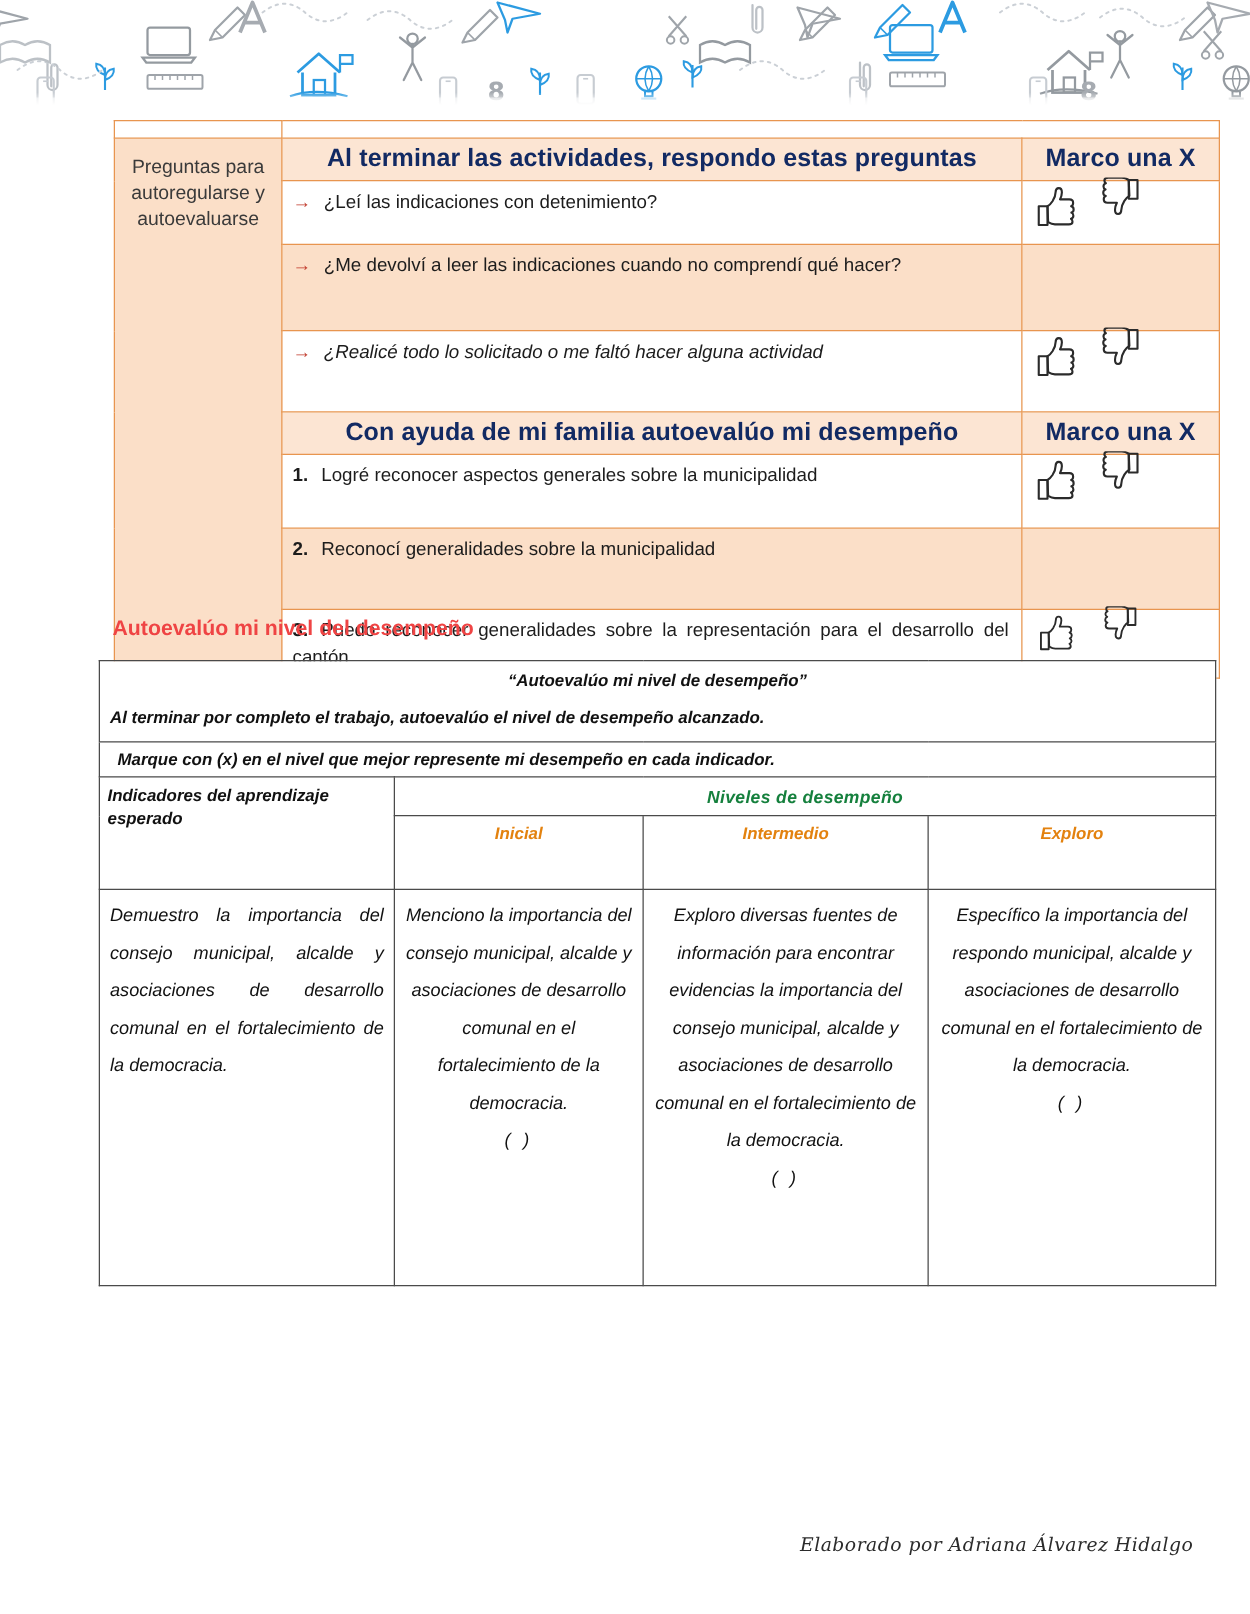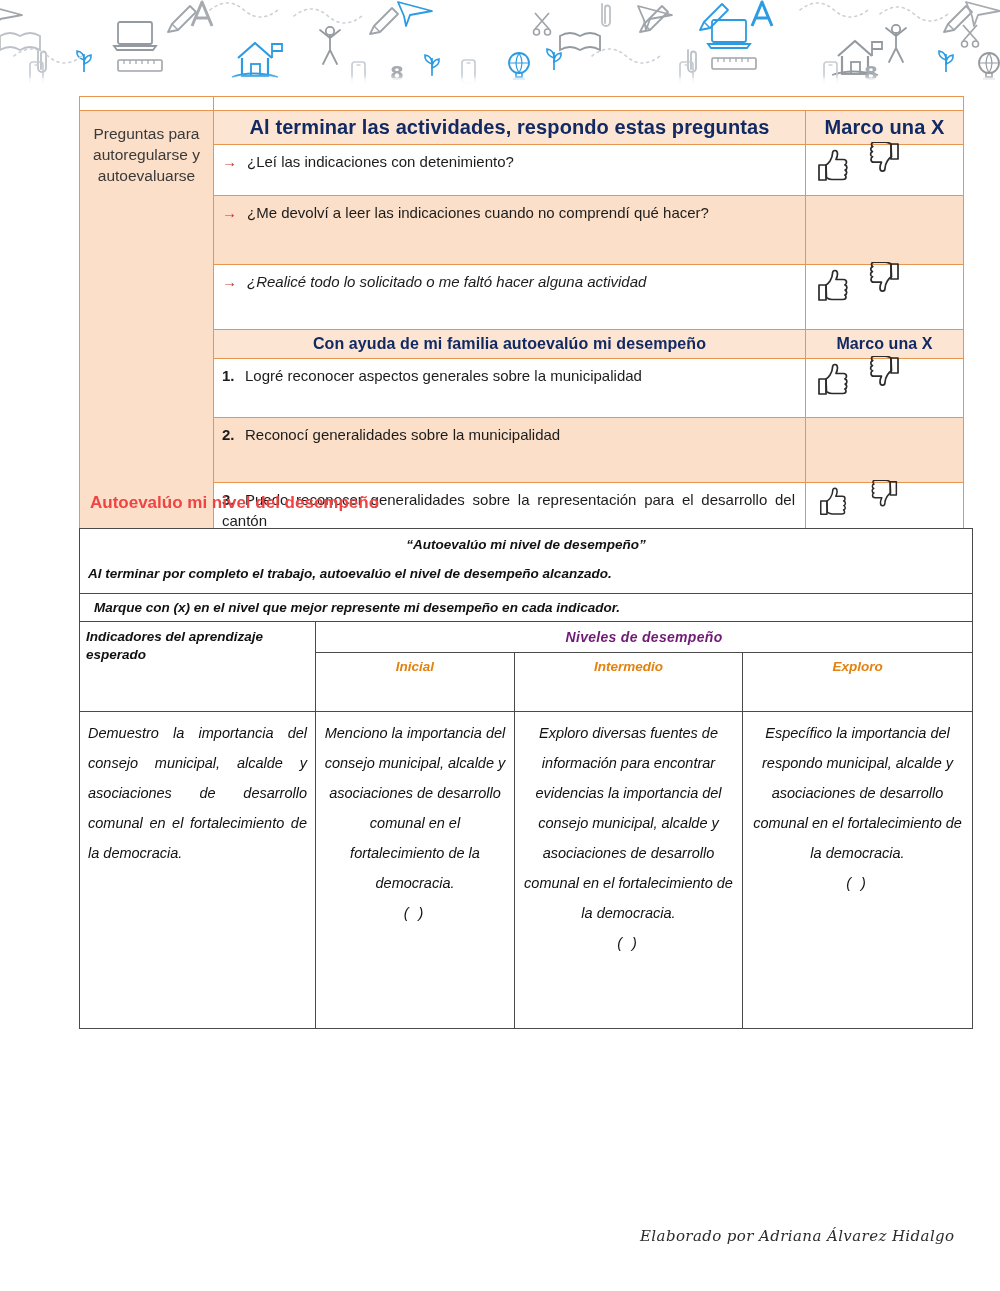--- a/index.html
+++ b/index.html
@@ -38,20 +38,21 @@
   #t1-wrap {
     position: absolute;
     left: 79px;
     top: 96px;
     width: 886px;
   }
   table.t1 {
     border-collapse: collapse;
     width: 832px;
     table-layout: fixed;
+    margin-left: 12px;
   }
   table.t1 td {
     border: 1px solid #E8954F;
     vertical-align: top;
     padding: 0;
   }
   .c-left  { width: 134px; }
   .c-mid   { width: 592px; }
   .c-right { width: 158px; }
 
@@ -70,21 +71,21 @@
 
   .hdr-cell {
     background: #FCE5D3;
     color: #122A63;
     font-weight: bold;
     font-size: 20px;
     text-align: center;
     padding: 5px 4px !important;
     letter-spacing: .1px;
   }
-  .hdr-cell.small { font-size: 16px; }
+  .hdr-cell.small { font-size: 20px; }
 
   .q-cell {
     padding: 6px 10px 6px 8px !important;
     font-size: 15px;
     line-height: 21px;
     color: #1c1c1c;
     text-align: justify;
   }
   .q-cell .arrow {
     color: #C0392B;
@@ -161,21 +162,21 @@
   .r-ind-head {
     font-size: 13.5px;
     font-weight: bold;
     color: #111;
     padding: 6px 6px 6px 6px !important;
     line-height: 18px;
   }
   .r-niveles {
     font-size: 14px;
     font-weight: bold;
-    color: #701a75;
+    color: #15803d;
     text-align: center;
     padding: 7px 6px 7px 6px !important;
     letter-spacing: .3px;
   }
   .r-level {
     text-align: center;
     color: #E3820F;
     font-weight: bold;
     font-size: 13.5px;
     padding: 6px 4px 4px 4px !important;

